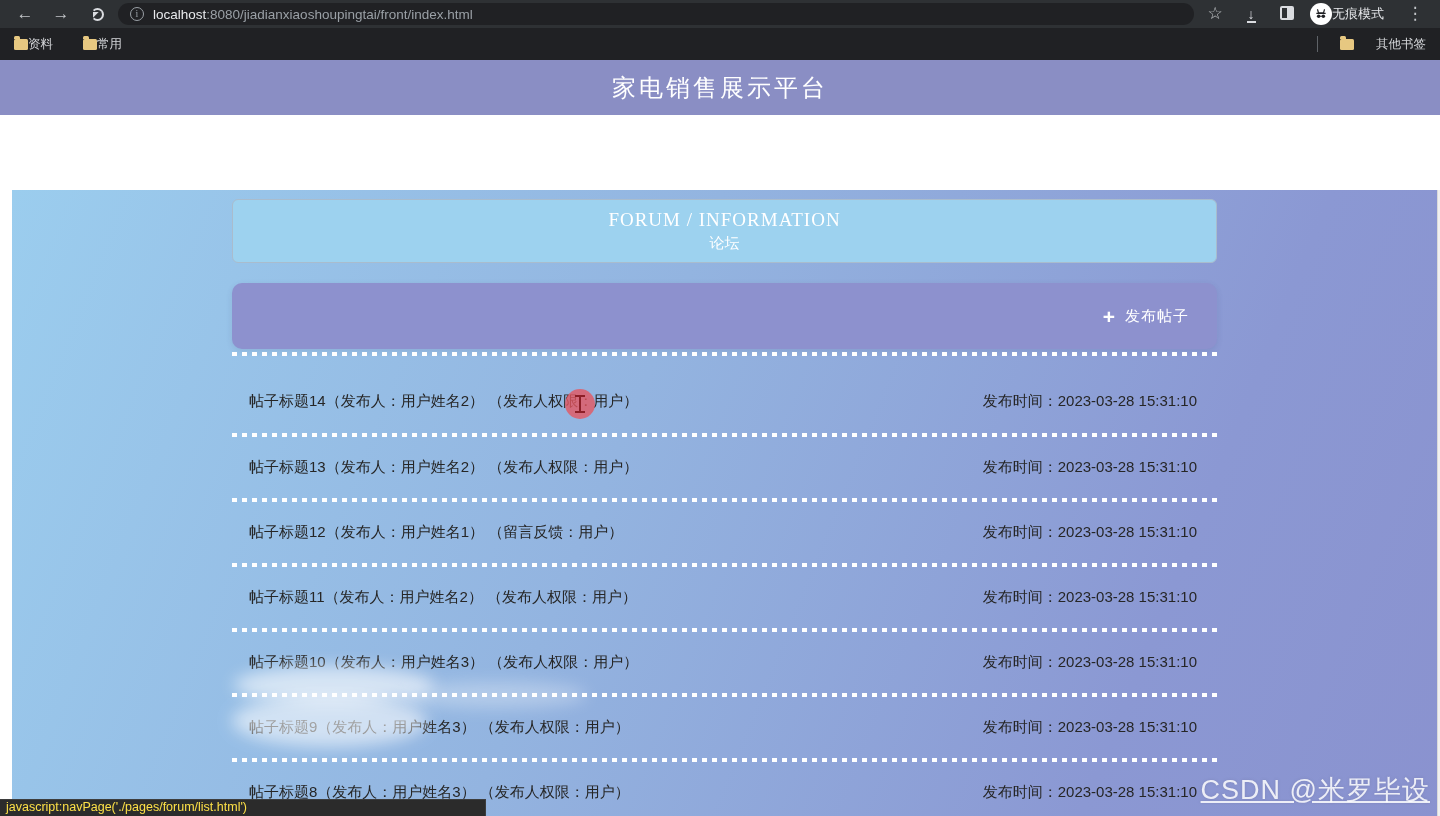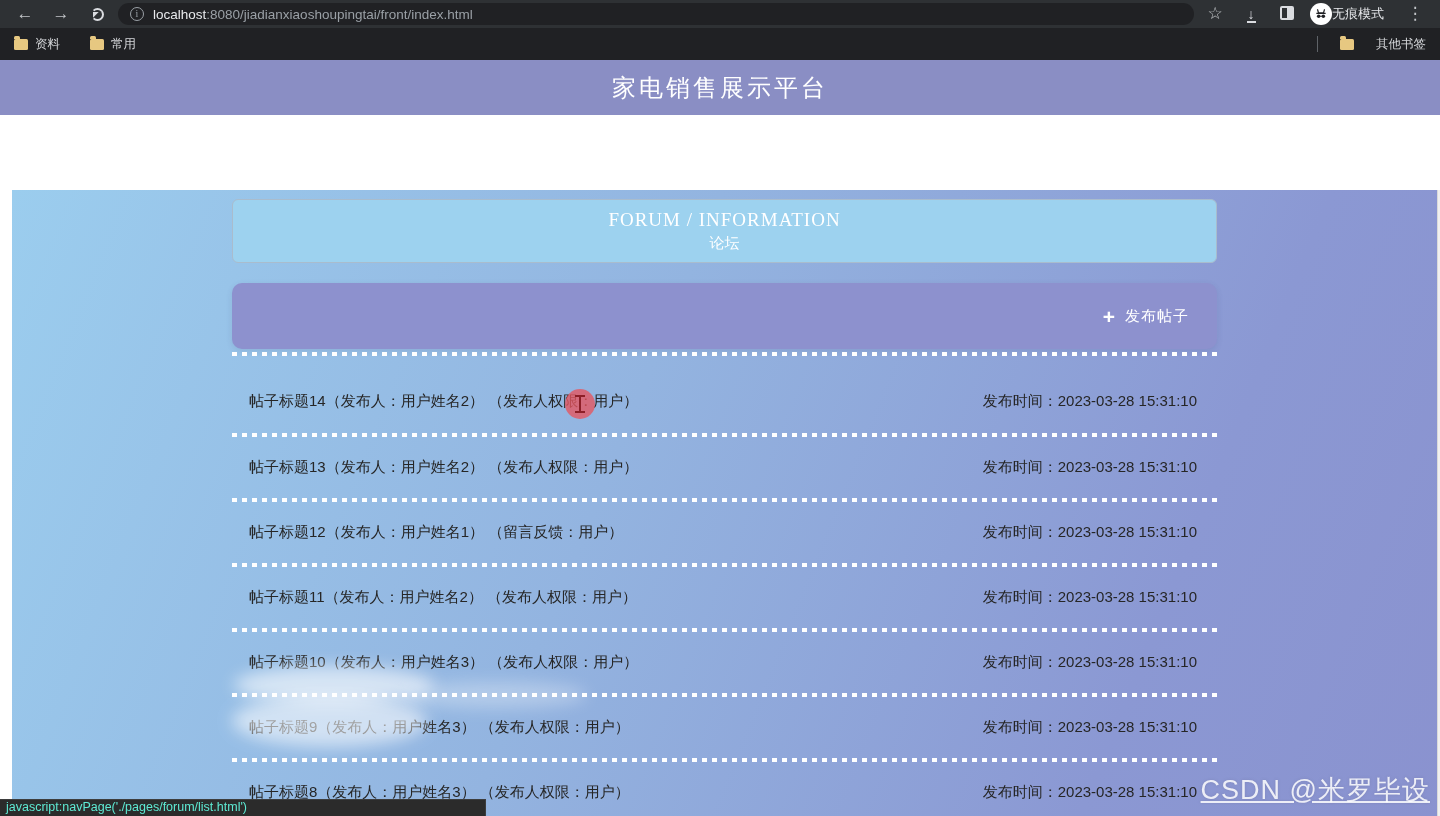--- a/index.html
+++ b/index.html
@@ -26,21 +26,21 @@
   .panel-glyph { display:inline-block; width:14px; height:14px; border:2px solid #dadce0;
     border-radius:2px; position:relative; top:1px; }
   .panel-glyph::after { content:''; position:absolute; right:0; top:0; bottom:0; width:5px; background:#dadce0; }
   .incog { display:flex; align-items:center; gap:0; padding:0 10px 0 2px; flex:0 0 auto; }
   .incog-badge { width:22px; height:22px; border-radius:50%; background:#fff;
     display:flex; align-items:center; justify-content:center; }
   .incog-label { color:#e8eaed; font-size:13px; white-space:nowrap; }
 
   .bookmarks-bar { position:absolute; top:28px; left:0; width:1440px; height:32px;
     background:#202124; display:flex; align-items:center; padding:0 14px; gap:8px; }
-  .bm-item { display:flex; align-items:center; gap:7px; margin-right:22px; }
+  .bm-item { display:flex; align-items:center; gap:0; margin-right:22px; }
   .folder-glyph { width:14px; height:11px; background:#e7c881; border-radius:1.5px; position:relative; flex:0 0 auto; }
   .folder-glyph::before { content:''; position:absolute; left:0; top:-3px; width:6px; height:3px;
     background:#e7c881; border-radius:1.5px 1.5px 0 0; }
   .bm-label { color:#d5d7da; font-size:12.5px; white-space:nowrap; }
   .bm-right { margin-left:auto; display:flex; align-items:center; gap:22px; }
   .bm-sep { width:1px; height:16px; background:#5f6368; }
 
   
   .site-header { position:absolute; top:60px; left:0; width:1440px; height:55px;
     background:#8a8ec4; display:flex; align-items:center; justify-content:center; }
@@ -102,21 +102,21 @@
   .sb-up { top:0; } .sb-down { bottom:0; }
   .tri-up { width:0; height:0; border-left:4px solid transparent; border-right:4px solid transparent; border-bottom:5px solid #636363; }
   .tri-down { width:0; height:0; border-left:4px solid transparent; border-right:4px solid transparent; border-top:5px solid #636363; }
   .sb-thumb { position:absolute; left:2px; width:11px; top:16px; height:568px; background:#c2c2c2; border-radius:1px; }
 
   .watermark { position:absolute; right:10px; bottom:8px; z-index:30; color:rgba(255,255,255,.85);
     font-size:27px; letter-spacing:1px; text-shadow:0 0 3px rgba(110,115,160,.45);text-decoration:underline; }
 
   .status-tooltip { position:absolute; left:0; bottom:0; width:486px; height:17px; z-index:40;
     background:#2b2b2b; border:1px solid #3d3d3d; border-left:none; border-bottom:none;
-    color:#5eead4; font-size:12.5px; line-height:15px; padding-left:6px; white-space:nowrap; overflow:hidden; }
+    color:#fde047; font-size:12.5px; line-height:15px; padding-left:6px; white-space:nowrap; overflow:hidden; }
 </style>
 </head>
 <body>
 
 <div class="chrome-toolbar">
   <div class="tb-btn">←</div>
   <div class="tb-btn">→</div>
   <div class="tb-btn"><span class="reload-glyph"></span></div>
   <div class="url-pill">
     <span class="info-glyph">i</span>

